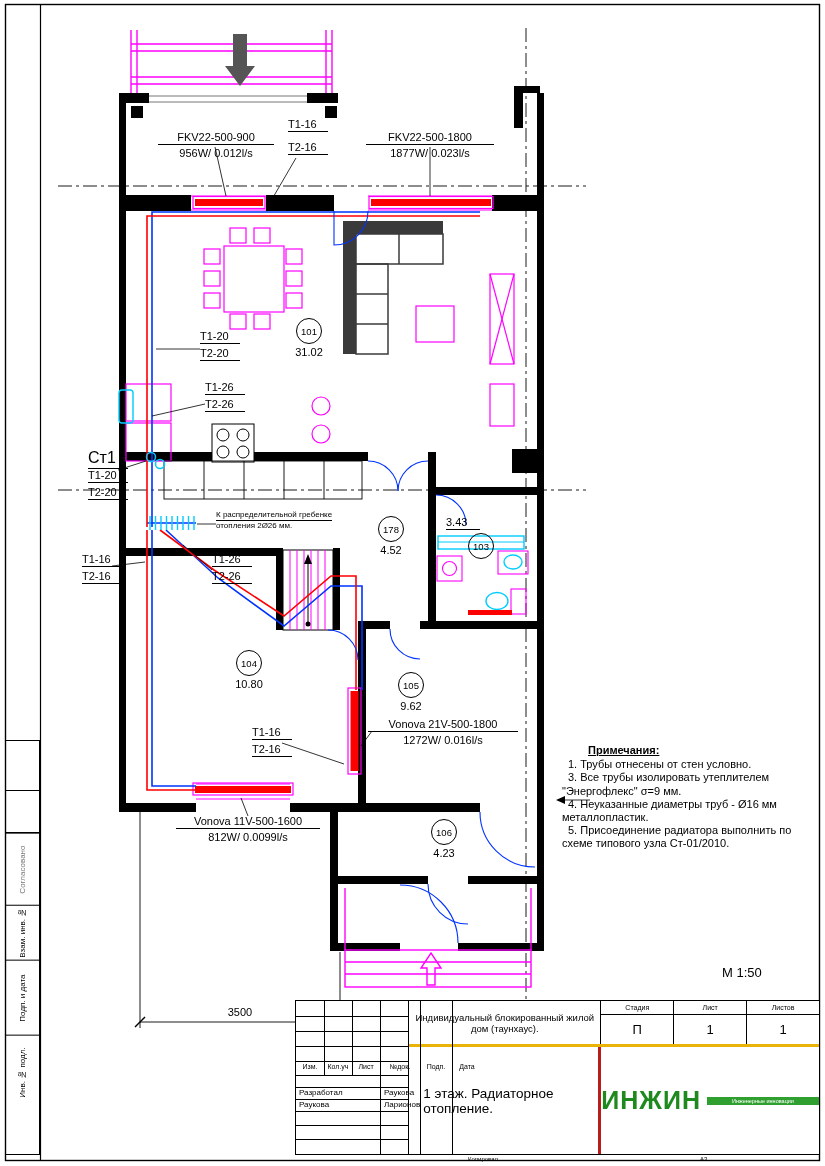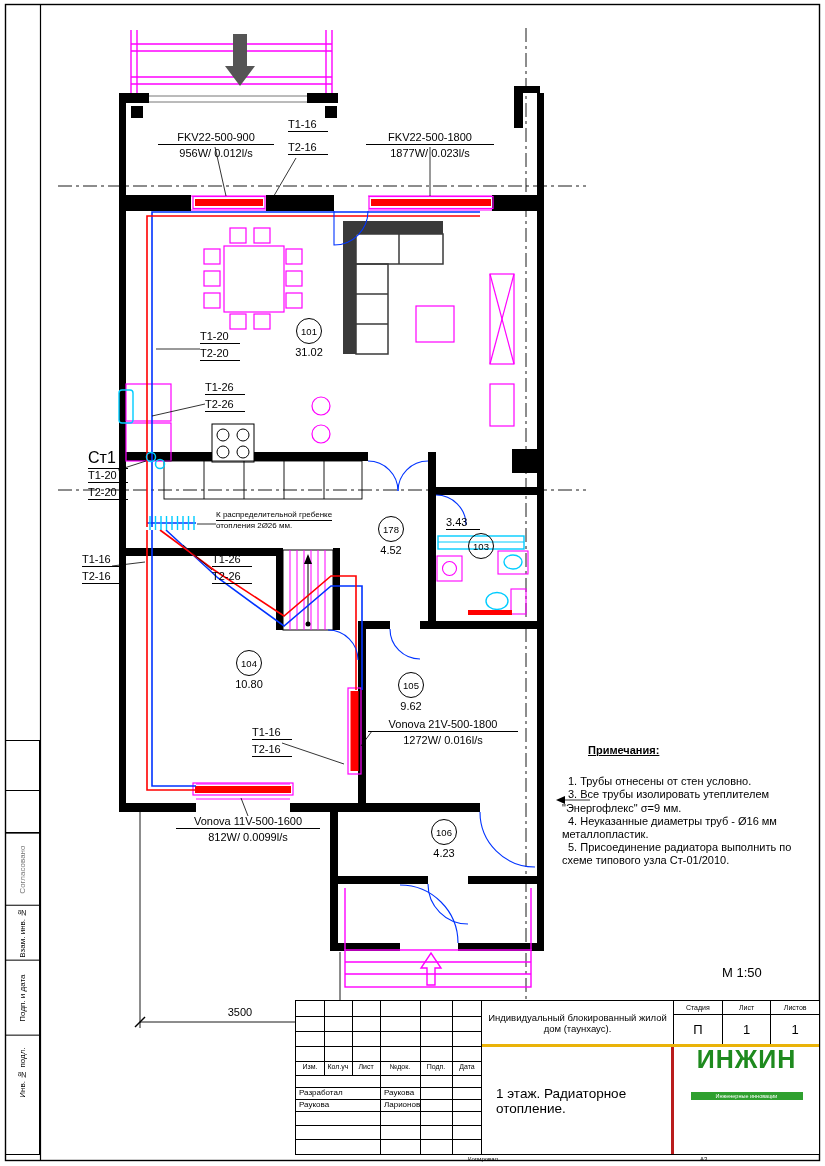--- a/index.html
+++ b/index.html
@@ -7,21 +7,21 @@
 .sheet{position:relative;width:825px;height:1166px;background:#fff;margin:0 auto;overflow:hidden}
 .plan-svg{position:absolute;left:0;top:0}
 .lbl{position:absolute;font-size:11px;line-height:1.12;white-space:nowrap}
 .shelf{border-bottom:1px solid #000;padding-bottom:1px}
 .center{text-align:center}
 .bubble{position:absolute;width:26px;height:26px;border:1.3px solid #000;border-radius:50%;display:flex;align-items:center;justify-content:center;font-size:9.5px}
 .area{width:44px;text-align:center}
 .man-note{position:absolute;font-size:8px;line-height:1.3}
 .man-note .l1{border-bottom:0.8px solid #000;display:inline-block}
 .notes{position:absolute;left:562px;top:744px;width:240px;font-size:11px;line-height:1.2}
-.notes .title{font-weight:bold;text-decoration:underline;margin-left:26px;margin-bottom:18px}
+.notes .title{font-weight:bold;text-decoration:underline;margin-left:26px;margin-bottom:1px}
 .notes .item{text-indent:6px}
 .stamp{position:absolute;left:295px;top:1000px;width:525px;height:155px;border:1.6px solid #000;display:flex;background:#fff}
 .stamp-left{position:relative;width:186px;border-right:1.6px solid #000}
 .hl{position:absolute;left:0;right:0;height:1px;background:#000}
 .vl{position:absolute;top:0;width:1px;background:#000}
 .sl-h{position:absolute;top:62px;font-size:7px;text-align:center}
 .sl-r{position:absolute;font-size:8px}
 .stamp-right{flex:1;display:flex;flex-direction:column}
 .sr-doc{height:29px;border-bottom:1px solid #000;display:flex;align-items:center;justify-content:center;font-size:15px}
 .sr-client{height:28px;border-bottom:1px solid #000;display:flex;align-items:center;justify-content:center;font-size:13px}
@@ -29,21 +29,21 @@
 .sr-object{width:192px;border-right:1px solid #000;display:flex;align-items:center;justify-content:center;text-align:center;font-size:9.5px;padding:2px 6px}
 .sr-slc{flex:1;display:flex;flex-direction:column}
 .slc-h{display:flex;height:14px;border-bottom:1px solid #000;font-size:7px}
 .slc-h>div{flex:1;display:flex;align-items:center;justify-content:center;border-right:1px solid #000}
 .slc-h>div:last-child{border-right:none}
 .slc-v{display:flex;flex:1;font-size:13px}
 .slc-v>div{flex:1;display:flex;align-items:center;justify-content:center;border-right:1px solid #000}
 .slc-v>div:last-child{border-right:none}
 .sr-bot{flex:1;display:flex}
 .sr-title{width:192px;border-right:3px solid #b91c1c;display:flex;align-items:center;justify-content:center;text-align:left;font-size:13.5px;padding:0 14px}
-.sr-logo{flex:1;display:flex;flex-direction:column;align-items:center;justify-content:flex-start;gap:20px}
+.sr-logo{flex:1;display:flex;flex-direction:row;align-items:center;justify-content:flex-start;gap:6px}
 .logo-name{font-size:25px;font-weight:bold;color:#1e8a1e;letter-spacing:1px;line-height:1}
 .logo-bar{background:#2fa02f;color:#fff;font-size:5.5px;padding:1px 4px;width:112px;text-align:center;white-space:nowrap;overflow:hidden}
 .margin-col{position:absolute;left:5px;top:740px;width:35px;height:415px;border:1px solid #000;display:flex;flex-direction:column}
 .m-cell{border-bottom:1px solid #000;display:flex;align-items:center;justify-content:center}
 .m-cell:last-child{border-bottom:none}
 .vtext{writing-mode:vertical-rl;transform:rotate(180deg);font-size:8px;white-space:nowrap}
 .gray{color:#777}
 </style>
 </head>
 <body>

